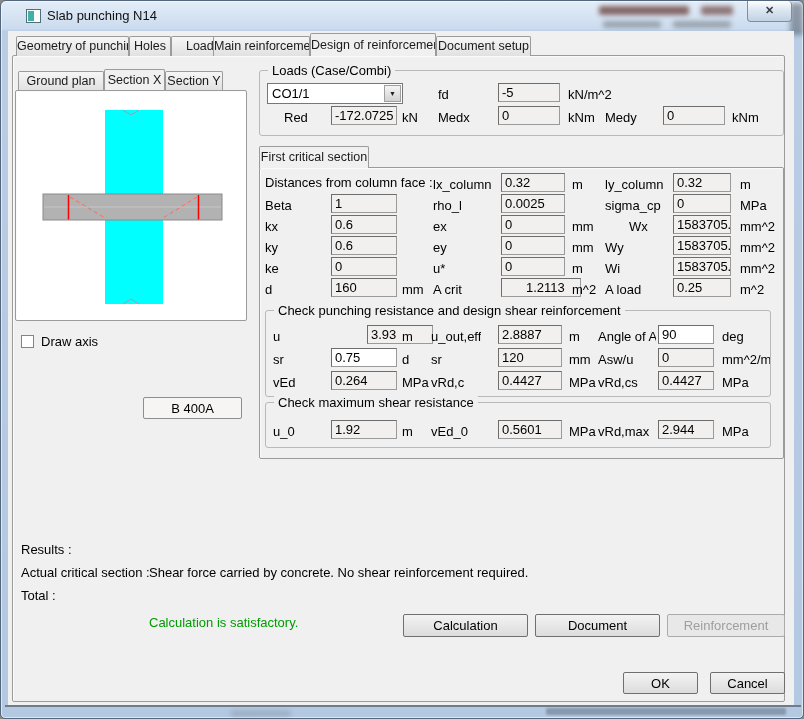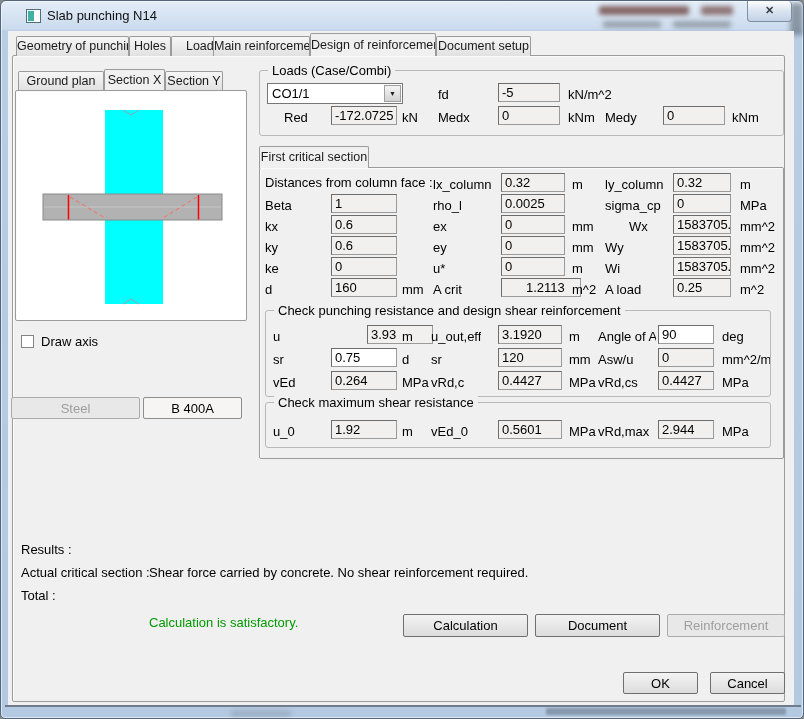--- a/index.html
+++ b/index.html
@@ -102,21 +102,20 @@
       <line x1="181" y1="106" x2="147" y2="127" stroke="#ff6a5a" stroke-width="1" stroke-dasharray="4,3"></line>
     </svg>
   </div>
   <div class="tab" style="left:17px;top:70px;width:86px;height:19px;">Ground plan</div>
   <div class="tab active" style="left:103px;top:68px;width:61px;height:21px;line-height:20px;">Section X</div>
   <div class="tab" style="left:164px;top:70px;width:58px;height:19px;">Section Y</div>
 
   <div class="checkbox" style="left:20px;top:334px;"></div>
   <div class="lbl" style="left:40px;top:331px;">Draw axis</div>
 
-  <div class="btn disabled" style="left:10px;top:396px;width:129px;height:22px;">Steel</div>
   <div class="btn" style="left:142px;top:396px;width:99px;height:22px;background:#f6f5f3;border-color:#8e8e8e;">B 400A</div>
 
   <div class="group" style="left:258px;top:69px;width:525px;height:66px;">
     <span class="group-title">Loads (Case/Combi)</span>
   </div>
   <div class="combo" style="left:266px;top:82px;width:136px;">
     <span class="combo-text">CO1/1</span>
     <span class="combo-btn">
         <span class="combo-arrow">▼</span>
       </span>
@@ -190,21 +189,21 @@
       <div class="lbl" style="left: 432px; top: 279px;">A crit</div>
       <div class="field" style="left: 500px; top: 277px; width: 80px; padding-left: 24px;">1.2113</div>
       <div class="lbl" style="left: 571px; top: 279px;">m^2</div>
       <div class="lbl" style="left: 604px; top: 279px;">A load</div>
       <div class="field" style="left: 672px; top: 277px; width: 58px;">0.25</div>
       <div class="lbl" style="left: 739px; top: 279px;">m^2</div>
       <div class="lbl" style="left: 272px; top: 326px;">u</div>
       <div class="field" style="left: 330px; top: 324px; width: 66px; margin-left: 36px;">3.93</div>
       <div class="lbl" style="left: 401px; top: 326px;">m</div>
       <div class="lbl" style="left: 430px; top: 326px;">u_out,eff</div>
-      <div class="field" style="left: 497px; top: 324px; width: 64px;">3.1920</div>
+      <div class="field" style="left: 497px; top: 324px; width: 64px;">2.8887</div>
       <div class="lbl" style="left: 568px; top: 326px;">m</div>
       <div class="lbl" style="left: 597px; top: 326px; width: 58px;">Angle of Asw</div>
       <div class="field white" style="left: 657px; top: 324px; width: 56px;">90</div>
       <div class="lbl" style="left: 721px; top: 326px;">deg</div>
       <div class="lbl" style="left: 272px; top: 349px;">sr</div>
       <div class="field white" style="left: 330px; top: 347px; width: 66px;">0.75</div>
       <div class="lbl" style="left: 401px; top: 349px;">d</div>
       <div class="lbl" style="left: 430px; top: 349px;">sr</div>
       <div class="field" style="left: 497px; top: 347px; width: 64px;">120</div>
       <div class="lbl" style="left: 568px; top: 349px;">mm</div>

